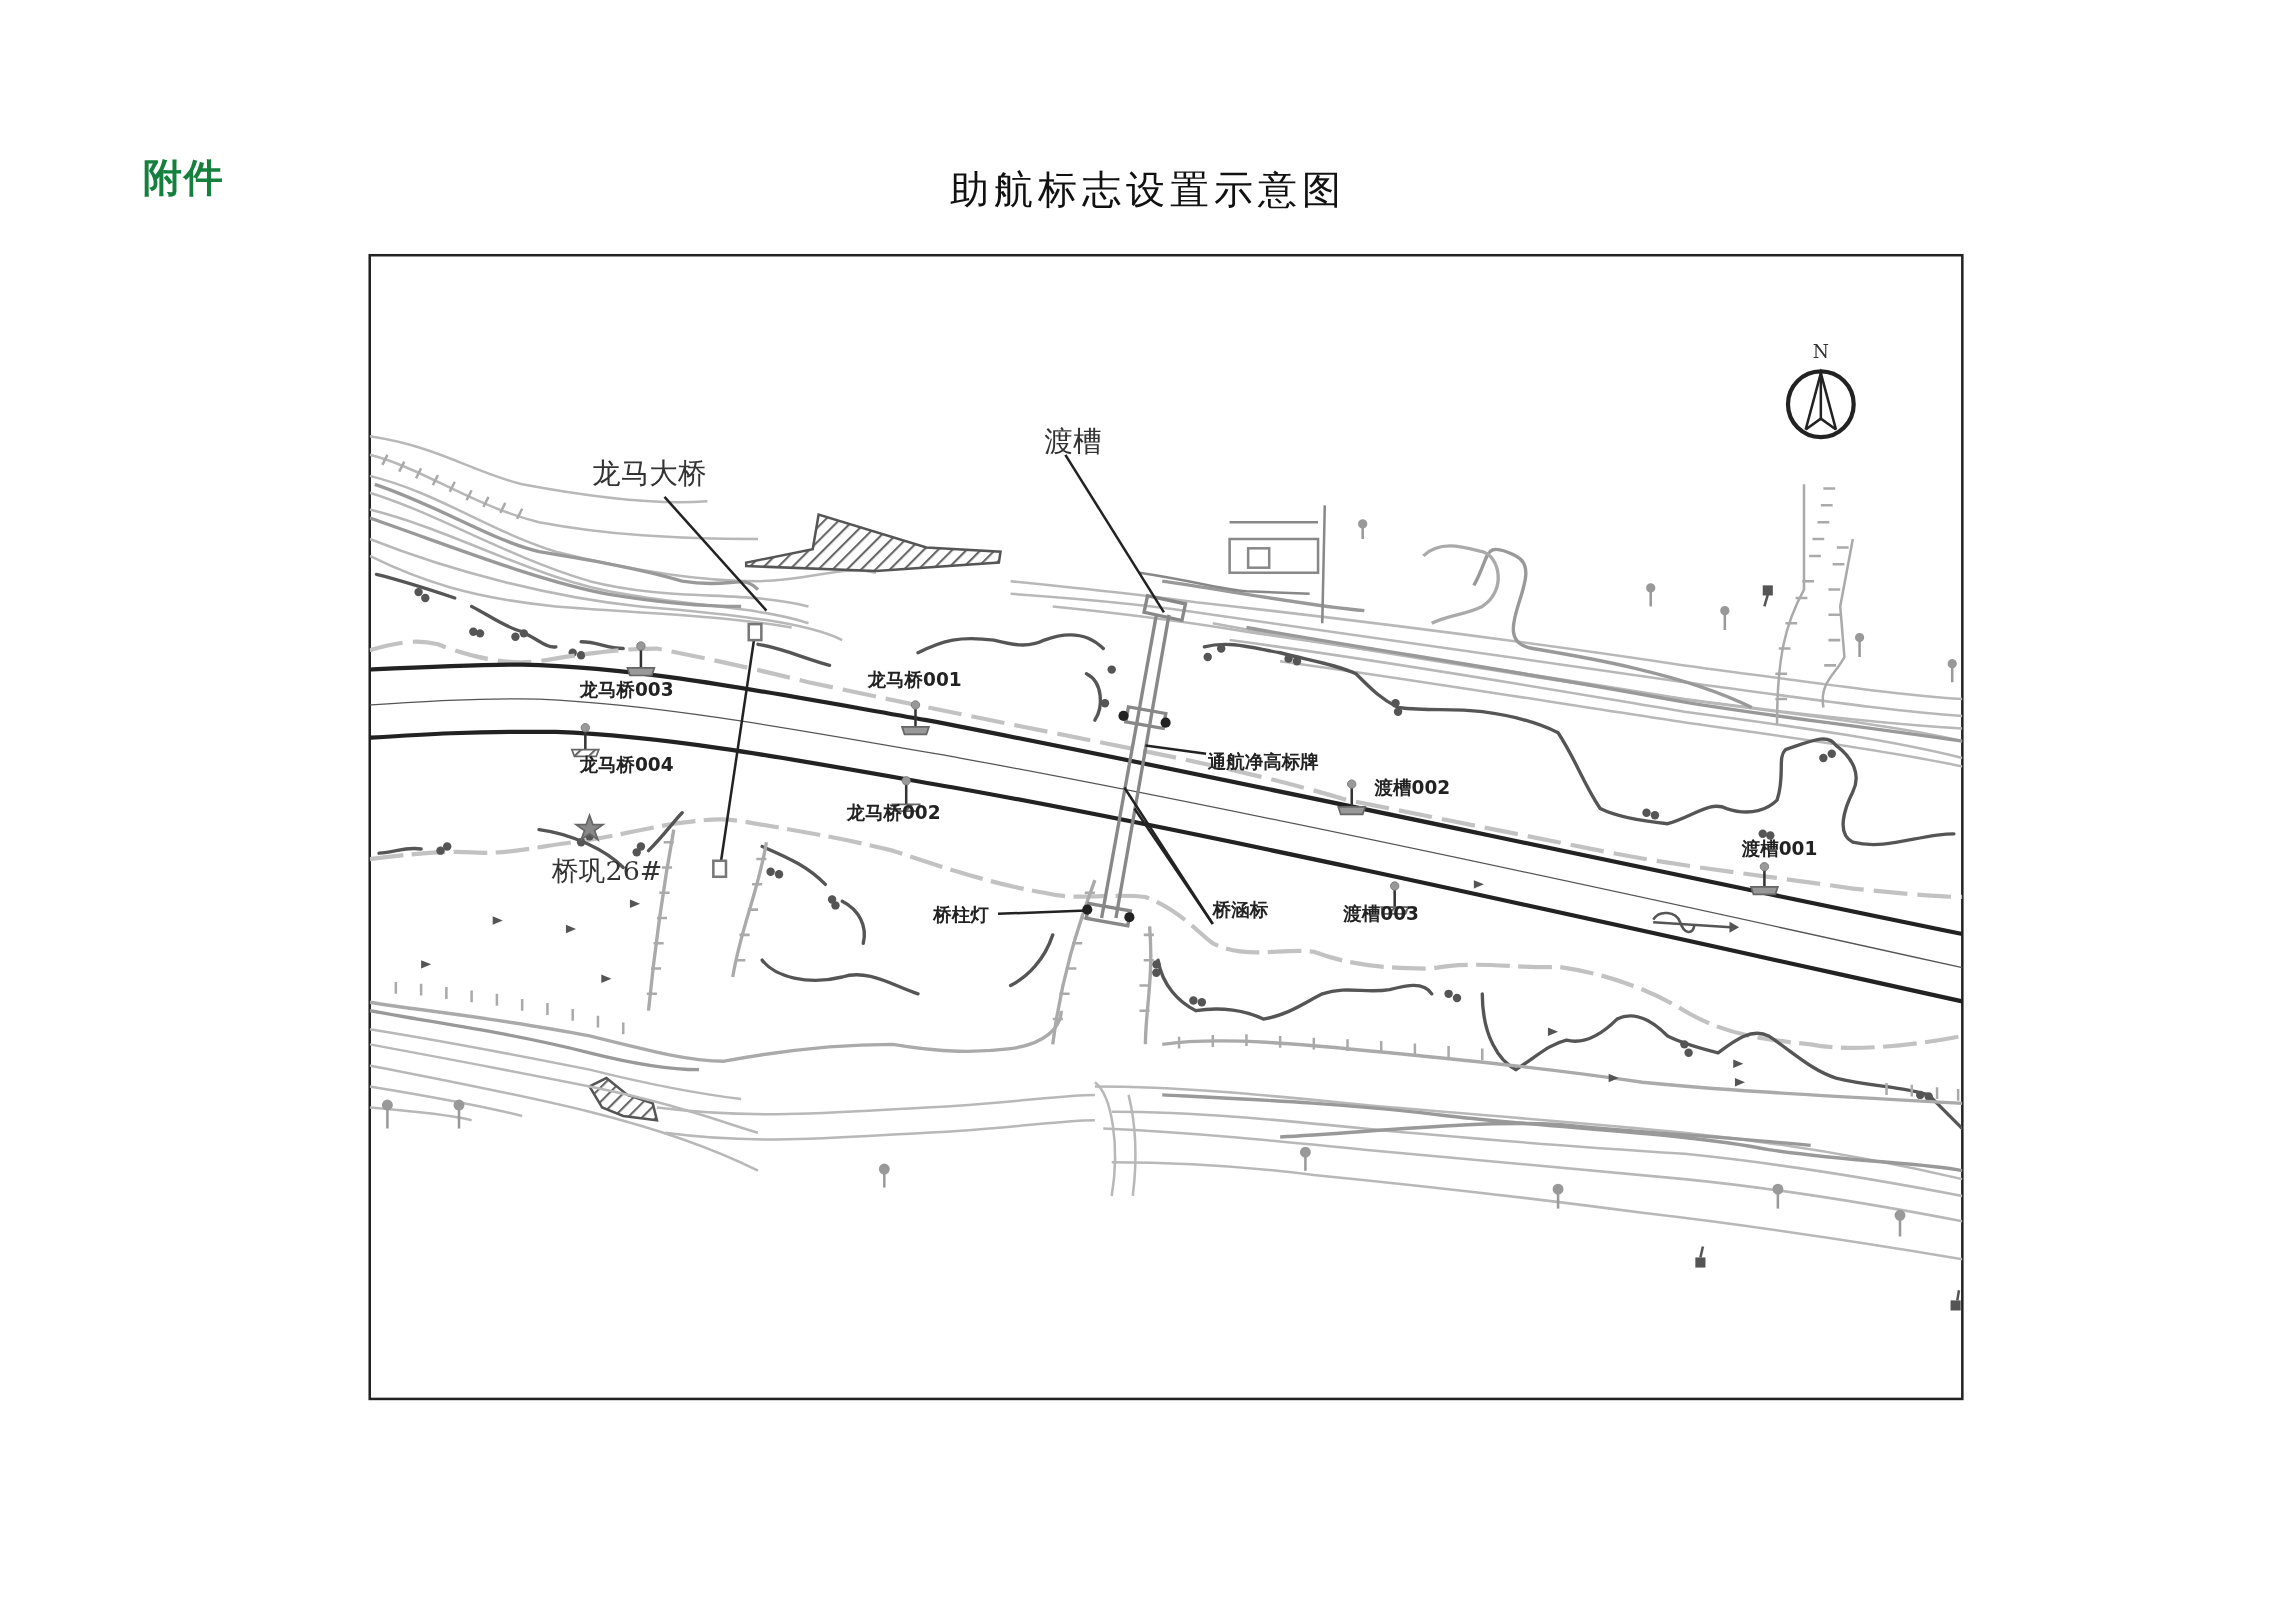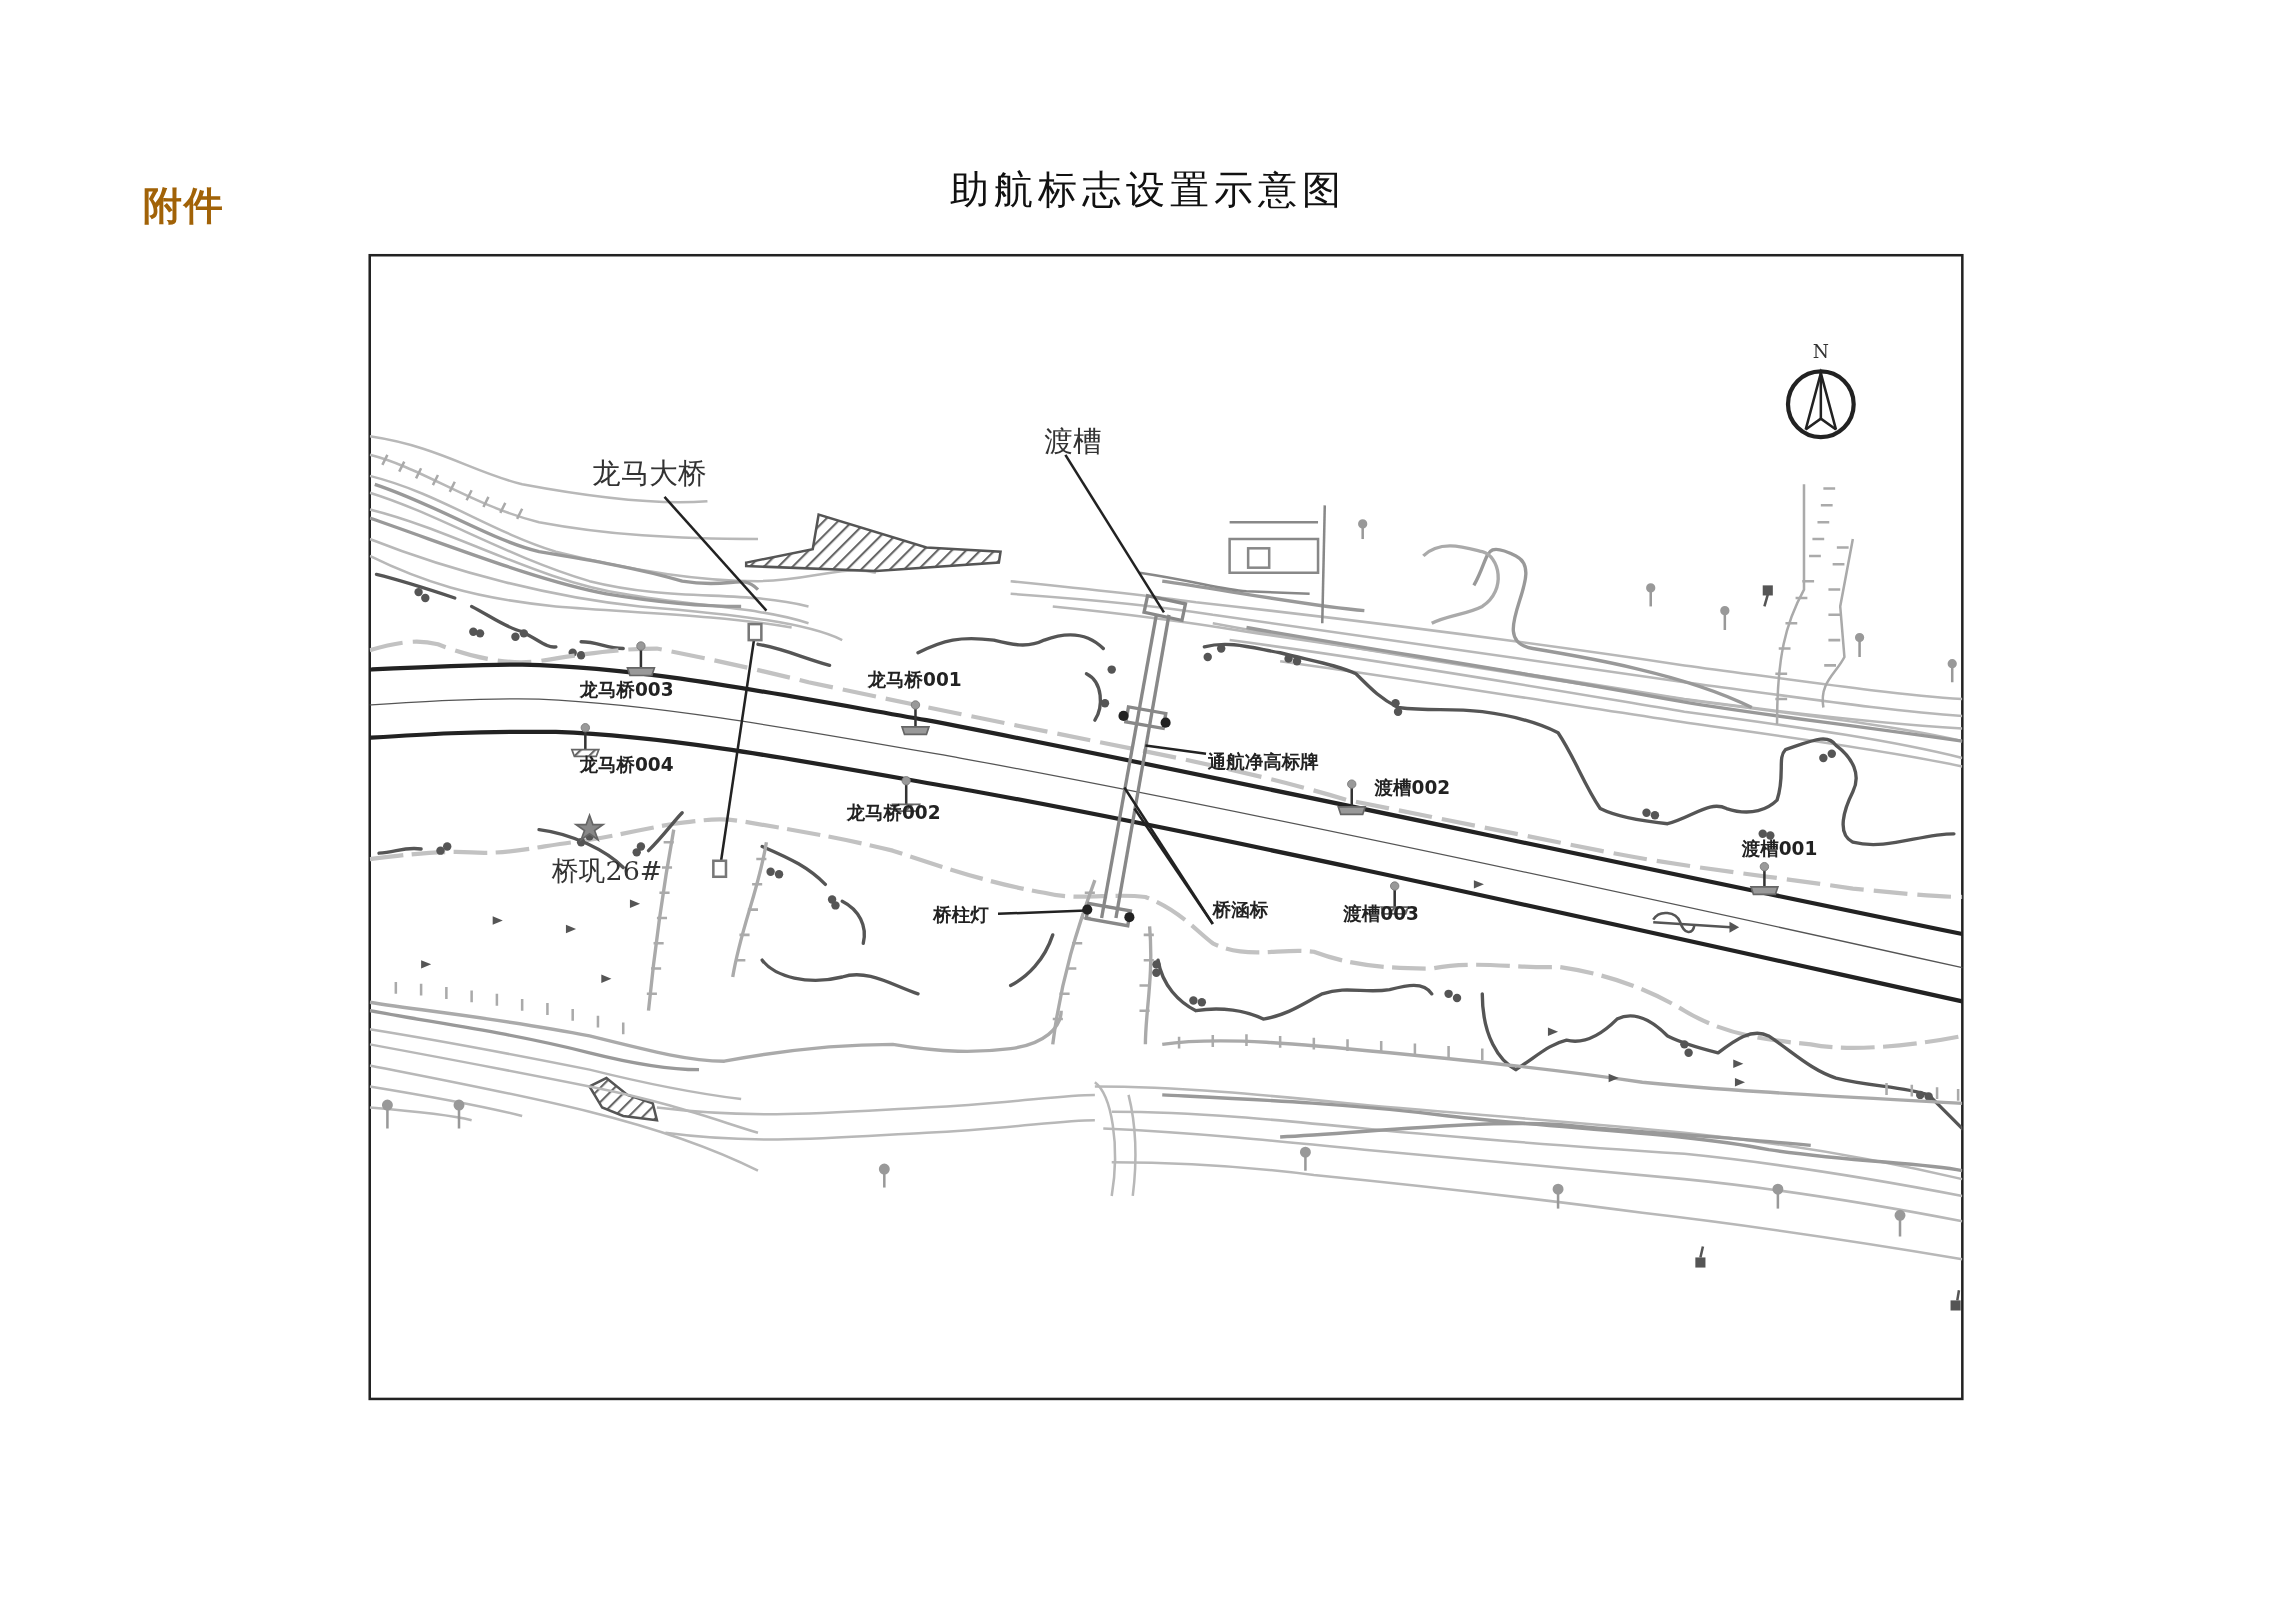--- a/index.html
+++ b/index.html
@@ -1,19 +1,19 @@
 <!DOCTYPE html>
 <html style="font-size:13.5px"><head>
 <meta charset="utf-8">
 <style>
   html, body { margin:0; padding:0; background:#ffffff; }
   body { width:2295px; height:1623px; position:relative; overflow:hidden;
          font-family: "DejaVu Serif", "Liberation Serif", serif; }
-  .attach-label { position:absolute; left:143px; top:179px; font-size:39px; font-weight:bold;
-         font-family:"DejaVu Sans", "Liberation Sans", sans-serif; color:#a16207; letter-spacing:1.7px; }
+  .attach-label { position:absolute; left:143px; top:151px; font-size:39px; font-weight:bold;
+         font-family:"DejaVu Sans", "Liberation Sans", sans-serif; color:#15803d; letter-spacing:1.7px; }
   .doc-title { position:absolute; left:950px; top:163px; font-size:39px; color:#111;
          letter-spacing:5px; font-family:Liberation Mono, monospace; }
   svg.map { position:absolute; left:0; top:0; }
   .lbl { font-family:"DejaVu Sans", "Liberation Sans", sans-serif; fill:#222; }
   .lbl-big { font-family:"DejaVu Serif", "Liberation Serif", serif; fill:#333; }
 </style>
 </head>
 <body>
 
 <div class="attach-label">附件</div>

